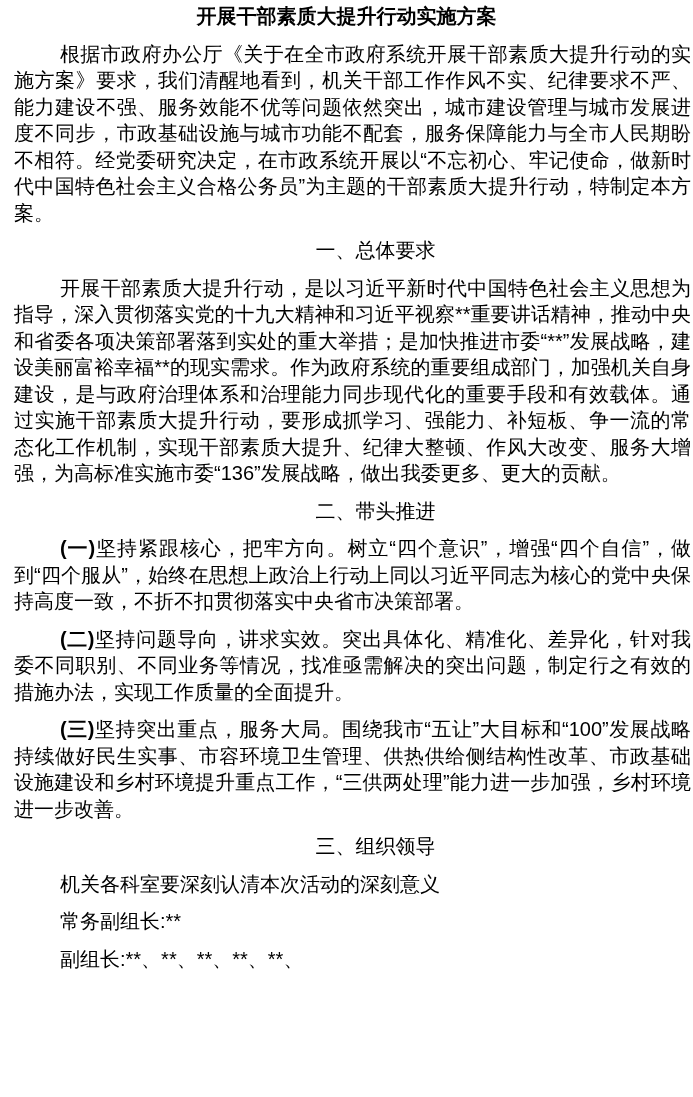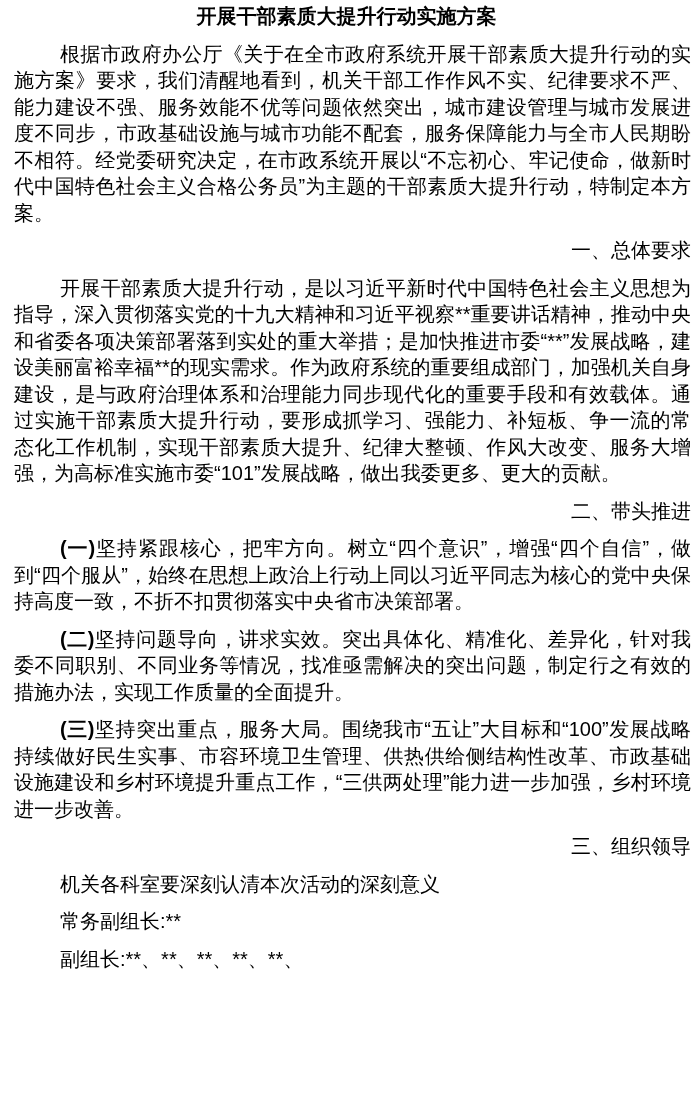--- a/index.html
+++ b/index.html
@@ -26,32 +26,32 @@
     text-align: center;
     text-indent: 0;
     margin: 0 0 11px 0;
   }
   .para, .heading {
     margin: 0 0 11px 12px;
     text-indent: 2.3em;
     text-align: justify;
     word-break: break-all;
   }
-  .heading { text-align: right; }
+  .heading { text-align: center; }
   .lead { font-weight: 700; }
 </style>
 </head>
 <body>
 
 <div class="page">
   <h1 class="doc-title">开展干部素质大提升行动实施方案</h1>
   <div id="doc-body">
       <p class="para">根据市政府办公厅《关于在全市政府系统开展干部素质大提升行动的实施方案》要求，我们清醒地看到，机关干部工作作风不实、纪律要求不严、能力建设不强、服务效能不优等问题依然突出，城市建设管理与城市发展进度不同步，市政基础设施与城市功能不配套，服务保障能力与全市人民期盼不相符。经党委研究决定，在市政系统开展以“不忘初心、牢记使命，做新时代中国特色社会主义合格公务员”为主题的干部素质大提升行动，特制定本方案。</p>
       <p class="heading">一、总体要求</p>
-      <p class="para">开展干部素质大提升行动，是以习近平新时代中国特色社会主义思想为指导，深入贯彻落实党的十九大精神和习近平视察**重要讲话精神，推动中央和省委各项决策部署落到实处的重大举措；是加快推进市委“**”发展战略，建设美丽富裕幸福**的现实需求。作为政府系统的重要组成部门，加强机关自身建设，是与政府治理体系和治理能力同步现代化的重要手段和有效载体。通过实施干部素质大提升行动，要形成抓学习、强能力、补短板、争一流的常态化工作机制，实现干部素质大提升、纪律大整顿、作风大改变、服务大增强，为高标准实施市委“101”发展战略，做出我委更多、更大的贡献。</p>
+      <p class="para">开展干部素质大提升行动，是以习近平新时代中国特色社会主义思想为指导，深入贯彻落实党的十九大精神和习近平视察**重要讲话精神，推动中央和省委各项决策部署落到实处的重大举措；是加快推进市委“**”发展战略，建设美丽富裕幸福**的现实需求。作为政府系统的重要组成部门，加强机关自身建设，是与政府治理体系和治理能力同步现代化的重要手段和有效载体。通过实施干部素质大提升行动，要形成抓学习、强能力、补短板、争一流的常态化工作机制，实现干部素质大提升、纪律大整顿、作风大改变、服务大增强，为高标准实施市委“136”发展战略，做出我委更多、更大的贡献。</p>
       <p class="heading">二、带头推进</p>
       <p class="para"><b class="lead">(一)</b><span>坚持紧跟核心，把牢方向。树立“四个意识”，增强“四个自信”，做到“四个服从”，始终在思想上政治上行动上同以习近平同志为核心的党中央保持高度一致，不折不扣贯彻落实中央省市决策部署。</span></p>
       <p class="para"><b class="lead">(二)</b><span>坚持问题导向，讲求实效。突出具体化、精准化、差异化，针对我委不同职别、不同业务等情况，找准亟需解决的突出问题，制定行之有效的措施办法，实现工作质量的全面提升。</span></p>
       <p class="para"><b class="lead">(三)</b><span>坚持突出重点，服务大局。围绕我市“五让”大目标和“100”发展战略持续做好民生实事、市容环境卫生管理、供热供给侧结构性改革、市政基础设施建设和乡村环境提升重点工作，“三供两处理”能力进一步加强，乡村环境进一步改善。</span></p>
       <p class="heading">三、组织领导</p>
       <p class="para">机关各科室要深刻认清本次活动的深刻意义</p>
       <p class="para">常务副组长:**</p>
       <p class="para">副组长:**、**、**、**、**、</p>
     </div>
 </div>

